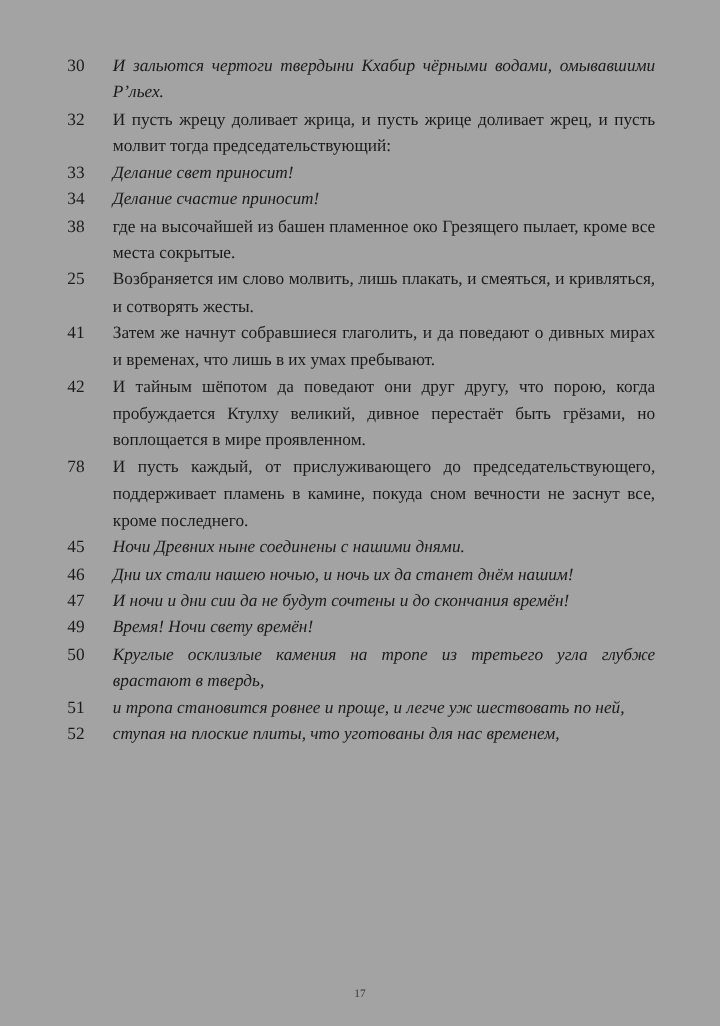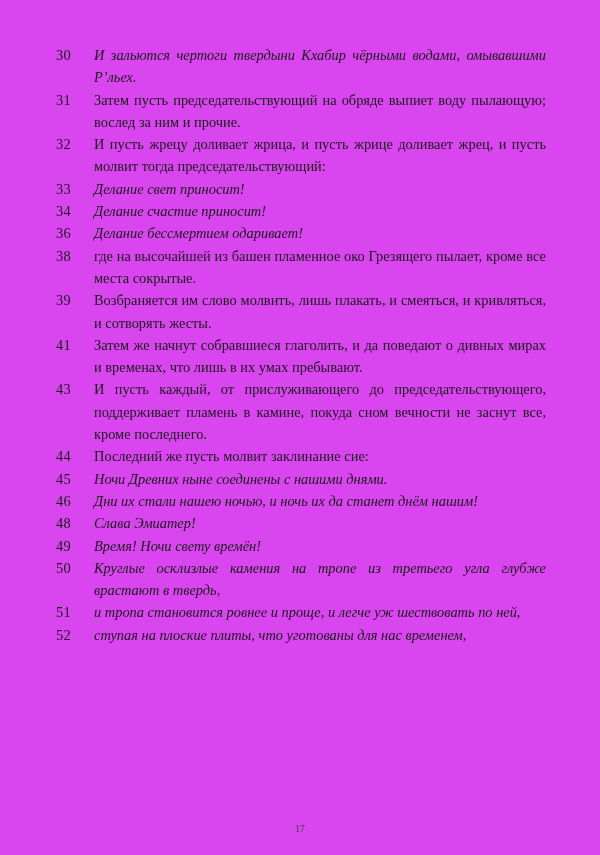--- a/index.html
+++ b/index.html
@@ -14,21 +14,21 @@
     font-family: "Liberation Serif", "DejaVu Serif", serif;
     color: #1a1a1a;
     overflow: hidden;
   }
   .page {
     position: absolute;
     left: 0;
     top: 0;
     width: 600px;
     height: 855px;
-    background: #d946ef;
+    background: #a3a3a3;
   }
   .verse-block {
     position: absolute;
     left: 56px;
     top: 44px;
     width: 490px;
   }
   .verse {
     display: flex;
     align-items: flex-start;
@@ -77,70 +77,62 @@
 </head>
 <body>
 
 <div class="page">
   <div class="verse-block">
       <div class="verse">
         <div class="verse-num">30</div>
         <div class="verse-text italic">И зальются чертоги твердыни Кхабир чёрными водами, омывав­шими Р’льех.</div>
       </div>
       <div class="verse">
-        <div class="verse-num">31</div>
-        <div class="verse-text roman">Затем пусть председательствующий на обряде выпиет воду пыла­ющую; вослед за ним и прочие.</div>
-      </div>
-      <div class="verse">
         <div class="verse-num">32</div>
         <div class="verse-text roman">И пусть жрецу доливает жрица, и пусть жрице доливает жрец, и пусть молвит тогда председательствующий:</div>
       </div>
       <div class="verse">
         <div class="verse-num">33</div>
         <div class="verse-text italic">Делание свет приносит!</div>
       </div>
       <div class="verse">
         <div class="verse-num">34</div>
         <div class="verse-text italic">Делание счастие приносит!</div>
       </div>
       <div class="verse">
-        <div class="verse-num">36</div>
-        <div class="verse-text italic">Делание бессмертием одаривает!</div>
-      </div>
-      <div class="verse">
         <div class="verse-num">38</div>
         <div class="verse-text roman">где на высочайшей из башен пламенное око Грезящего пылает, кроме все места сокрытые.</div>
       </div>
       <div class="verse">
-        <div class="verse-num">39</div>
+        <div class="verse-num">25</div>
         <div class="verse-text roman">Возбраняется им слово молвить, лишь плакать, и смеяться, и крив­ляться, и сотворять жесты.</div>
       </div>
       <div class="verse">
         <div class="verse-num">41</div>
         <div class="verse-text roman">Затем же начнут собравшиеся глаголить, и да поведают о дивных мирах и временах, что лишь в их умах пребывают.</div>
       </div>
       <div class="verse">
-        <div class="verse-num">43</div>
-        <div class="verse-text roman">И пусть каждый, от прислуживающего до председательствующего, поддерживает пламень в камине, покуда сном вечности не заснут все, кроме последнего.</div>
+        <div class="verse-num">42</div>
+        <div class="verse-text roman">И тайным шёпотом да поведают они друг другу, что порою, когда пробуждается Ктулху великий, дивное перестаёт быть грёзами, но воплощается в мире проявленном.</div>
       </div>
       <div class="verse">
-        <div class="verse-num">44</div>
-        <div class="verse-text roman">Последний же пусть молвит заклинание сие:</div>
+        <div class="verse-num">78</div>
+        <div class="verse-text roman">И пусть каждый, от прислуживающего до председательствующего, поддерживает пламень в камине, покуда сном вечности не заснут все, кроме последнего.</div>
       </div>
       <div class="verse">
         <div class="verse-num">45</div>
         <div class="verse-text italic">Ночи Древних ныне соединены с нашими днями.</div>
       </div>
       <div class="verse">
         <div class="verse-num">46</div>
         <div class="verse-text italic">Дни их стали нашею ночью, и ночь их да станет днём нашим!</div>
       </div>
       <div class="verse">
-        <div class="verse-num">48</div>
-        <div class="verse-text italic">Слава Эмиатер!</div>
+        <div class="verse-num">47</div>
+        <div class="verse-text italic">И ночи и дни сии да не будут сочтены и до скончания времён!</div>
       </div>
       <div class="verse">
         <div class="verse-num">49</div>
         <div class="verse-text italic">Время! Ночи свету времён!</div>
       </div>
       <div class="verse">
         <div class="verse-num">50</div>
         <div class="verse-text italic">Круглые осклизлые камения на тропе из третьего угла глубже врастают в твердь,</div>
       </div>
       <div class="verse">

